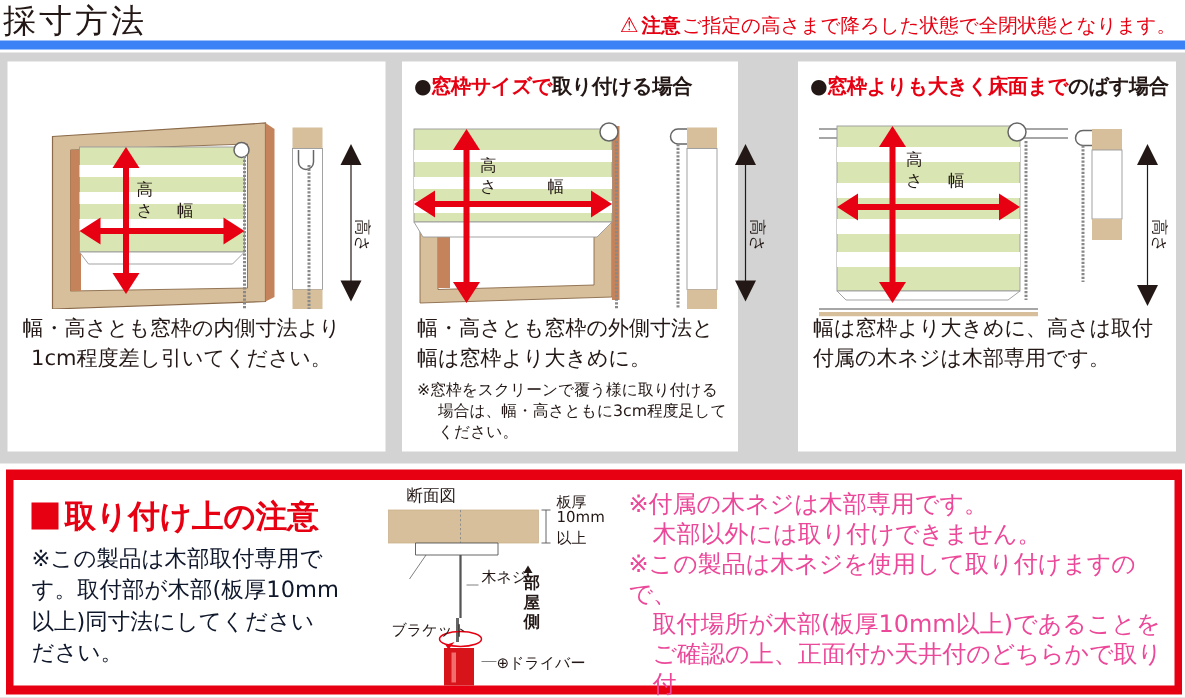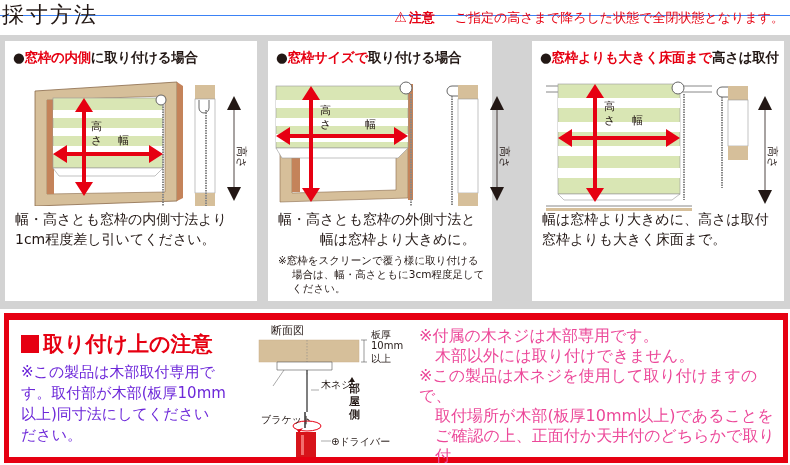--- a/index.html
+++ b/index.html
@@ -1,58 +1,57 @@
 <!DOCTYPE html>
 <html><head>
 <meta charset="utf-8">
 <style>
   * { box-sizing: border-box; margin: 0; padding: 0; }
   body { width: 790px; height: 465px; background: #fff; font-family: "DejaVu Sans", "Liberation Sans", sans-serif; position: relative; overflow: hidden; color: #231815; }
-  .header { position: absolute; left: 0; top: 0; width: 790px; height: 16px; border-bottom: 1px solid #3b82f6; }
+  .header { position: absolute; left: 0; top: 0; width: 790px; height: 33px; border-bottom: 6px solid #3b82f6; }
   .title { position: absolute; left: 2px; top: 0px; font-family: "DejaVu Serif", "Liberation Serif", serif; font-size: 22px; letter-spacing: 2px; color: #231815; line-height: 30px; }
   .caution { position: absolute; right: 6px; top: 8px; font-size: 13px; color: #e60012; line-height: 18px; font-weight: normal; white-space: nowrap; }
   .caution .tri { display: inline-block; font-size: 14px; margin-right: 2px; }
-  .caution .label { font-weight: bold; margin-right: 20px; }
+  .caution .label { font-weight: bold; margin-right: 1px; }
   .grey-bg { position: absolute; left: 0; top: 35px; width: 790px; height: 274px; background: #d3d3d3; }
   .panel { position: absolute; top: 41px; height: 260px; background: #fff; }
   .p1 { left: 5px; width: 252px; }
   .p2 { left: 268px; width: 224px; }
   .p3 { left: 532px; width: 252px; }
   .ptitle { position: absolute; left: 8px; top: 8px; font-size: 13.5px; font-weight: bold; white-space: nowrap; letter-spacing: -0.3px; }
   .ptitle .red { color: #e60012; }
   .pdesc { position: absolute; left: 10px; font-size: 14px; line-height: 20px; color: #231815; }
-  .p1 .pdesc { top: 168px; }
-  .p2 .pdesc { top: 168px; text-align: right; }
+  .p1 .pdesc { top: 168px; text-align: center; }
+  .p2 .pdesc { top: 168px; }
   .p3 .pdesc { top: 168px; }
   .pnote { position: absolute; left: 10px; top: 212px; font-size: 10.5px; line-height: 14px; }
   .pnote .ind { padding-left: 14px; display: block; }
   svg.ill { position: absolute; left: 0; top: 35px; }
   .redbox { position: absolute; left: 4px; top: 313px; width: 784px; height: 150px; border: 5px solid #e60012; border-bottom-width: 6px; border-top-width: 7px; background: #fff; }
   .rtitle { position: absolute; left: 12px; top: 10px; font-size: 21px; color: #e60012; font-weight: bold; white-space: nowrap; }
   .rtitle .sq { display: inline-block; width: 18px; height: 18px; background: #e60012; margin-right: 4px; vertical-align: -2px; }
-  .rbody { position: absolute; left: 12px; top: 42px; width: 232px; font-size: 15px; line-height: 21px; color: #6d28d9; }
+  .rbody { position: absolute; left: 12px; top: 42px; width: 232px; font-size: 15px; line-height: 21px; color: #0f172a; }
   .rnotes { position: absolute; left: 410px; top: 6px; font-size: 16px; line-height: 20px; color: #ec4899; }
   .rnotes .ind { padding-left: 16px; display: block; }
   svg.section { position: absolute; left: 240px; top: 0px; }
   .lbl { position: absolute; font-size: 10px; color: #231815; white-space: nowrap; }
 </style>
 </head>
 <body>
 
 <div class="header">
   <div class="title">採寸方法</div>
   <div class="caution">
     <span class="tri">⚠</span><span class="label">注意</span><span>ご指定の高さまで降ろした状態で全閉状態となります。</span>
   </div>
 </div>
 
 <div class="grey-bg"></div>
 
 <div class="panel p1">
-  <div class="ptitle">●<span class="red">窓枠の内側</span><span>に取り付ける場合</span></div>
   <svg class="ill" width="252" height="130">
     <polygon points="30,15 172,6 172,125 30,130" fill="#d6bf9a" stroke="#8a6a4a" stroke-width="0.8"></polygon>
     <polygon points="172,6 178,10 178,122 172,125" fill="#c4835a"></polygon>
     <polygon points="42,24 160,20 160,116 42,118" fill="#fff" stroke="#8a6a4a" stroke-width="0.6"></polygon>
     <rect x="42" y="24" width="7" height="94" fill="#c4835a"></rect>
     <rect x="48" y="22" width="110" height="70" fill="#d9e6b4" stroke="#999" stroke-width="0.6"></rect>
     <rect x="48" y="34" width="110" height="8" fill="#fff"></rect>
     <rect x="48" y="52" width="110" height="8" fill="#fff"></rect>
     <rect x="48" y="70" width="110" height="8" fill="#fff"></rect>
     <circle cx="156" cy="24" r="5" fill="#fff" stroke="#666"></circle>
@@ -121,21 +120,21 @@
     <div>幅は窓枠より大きめに。</div>
   </div>
   <div class="pnote">
     <span>※窓枠をスクリーンで覆う様に取り付ける</span>
     <span class="ind">場合は、幅・高さともに3cm程度足して</span>
     <span class="ind">ください。</span>
   </div>
 </div>
 
 <div class="panel p3">
-  <div class="ptitle">●<span class="red">窓枠よりも大きく床面まで</span><span>高さは取付</span></div>
+  <div class="ptitle">●<span class="red">窓枠よりも大きく床面まで</span><span>のばす場合</span></div>
   <svg class="ill" width="252" height="135">
     <line x1="14" y1="10" x2="180" y2="10" stroke="#888" stroke-width="1"></line>
     <line x1="14" y1="16" x2="180" y2="16" stroke="#888" stroke-width="1"></line>
     <rect x="26" y="8" width="122" height="110" fill="#d9e6b4" stroke="#999" stroke-width="0.6"></rect>
     <rect x="26" y="22" width="122" height="10" fill="#fff"></rect>
     <rect x="26" y="46" width="122" height="10" fill="#fff"></rect>
     <rect x="26" y="70" width="122" height="10" fill="#fff"></rect>
     <rect x="26" y="92" width="122" height="10" fill="#fff"></rect>
     <polygon points="26,118 148,118 140,124 32,124" fill="#fff" stroke="#999" stroke-width="0.6"></polygon>
     <circle cx="146" cy="12" r="6" fill="#fff" stroke="#666"></circle>
@@ -156,21 +155,21 @@
     <rect x="196" y="70" width="20" height="14" fill="#d6bf9a"></rect>
     <path d="M196,11 h-6 a5,5 0 0 0 0,10 h6" fill="#fff" stroke="#666"></path>
     <line x1="190" y1="21" x2="190" y2="112" stroke="#888" stroke-width="2" stroke-dasharray="1.5,1"></line>
     <line x1="233" y1="30" x2="233" y2="118" stroke="#231815" stroke-width="0.8"></line>
     <polygon points="233,20 226,34 240,34" fill="#231815"></polygon>
     <polygon points="233,128 226,114 240,114" fill="#231815"></polygon>
     <text x="237" y="70" font-size="11" fill="#231815" transform="rotate(90 237 70)">高さ</text>
   </svg>
   <div class="pdesc">
     <div>幅は窓枠より大きめに、高さは取付</div>
-    <div>窓枠よりも大きく床面まで。</div>
+    <div>付属の木ネジは木部専用です。</div>
   </div>
 </div>
 
 <div class="redbox">
   <div class="rtitle"><span class="sq"></span><span>取り付け上の注意</span></div>
   <div class="rbody">
     <div>※この製品は木部取付専用で</div>
     <div>す。取付部が木部(板厚10mm</div>
     <div>以上)同寸法にしてください</div>
     <div>ださい。</div>

